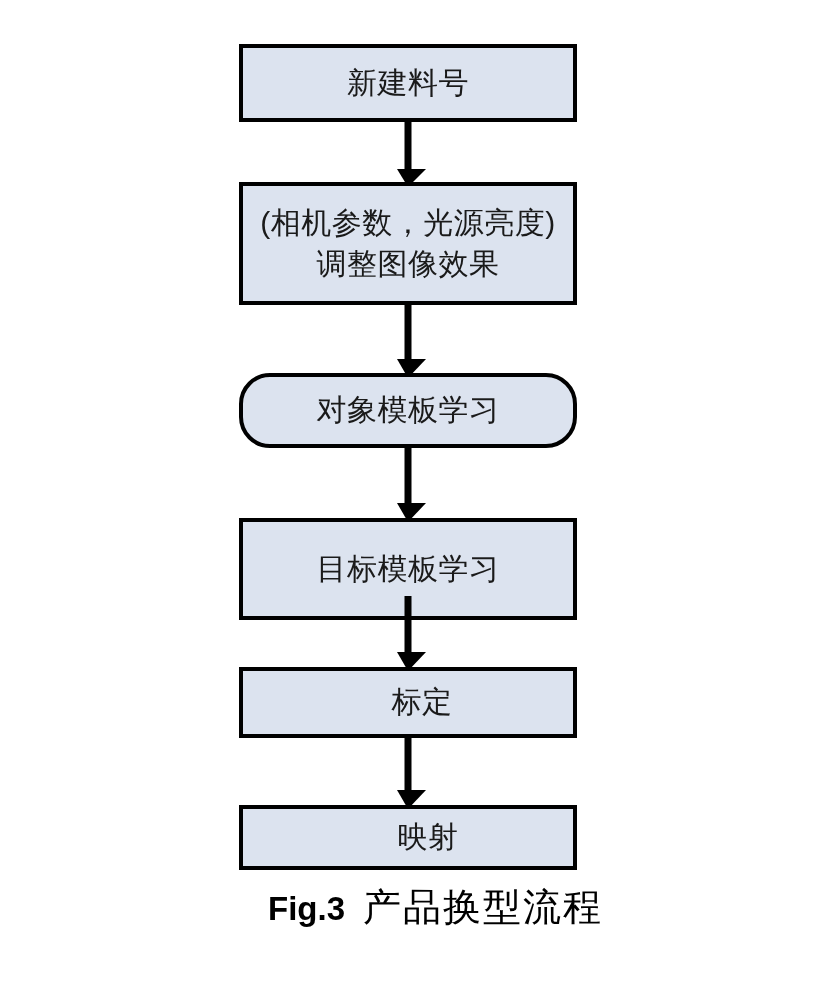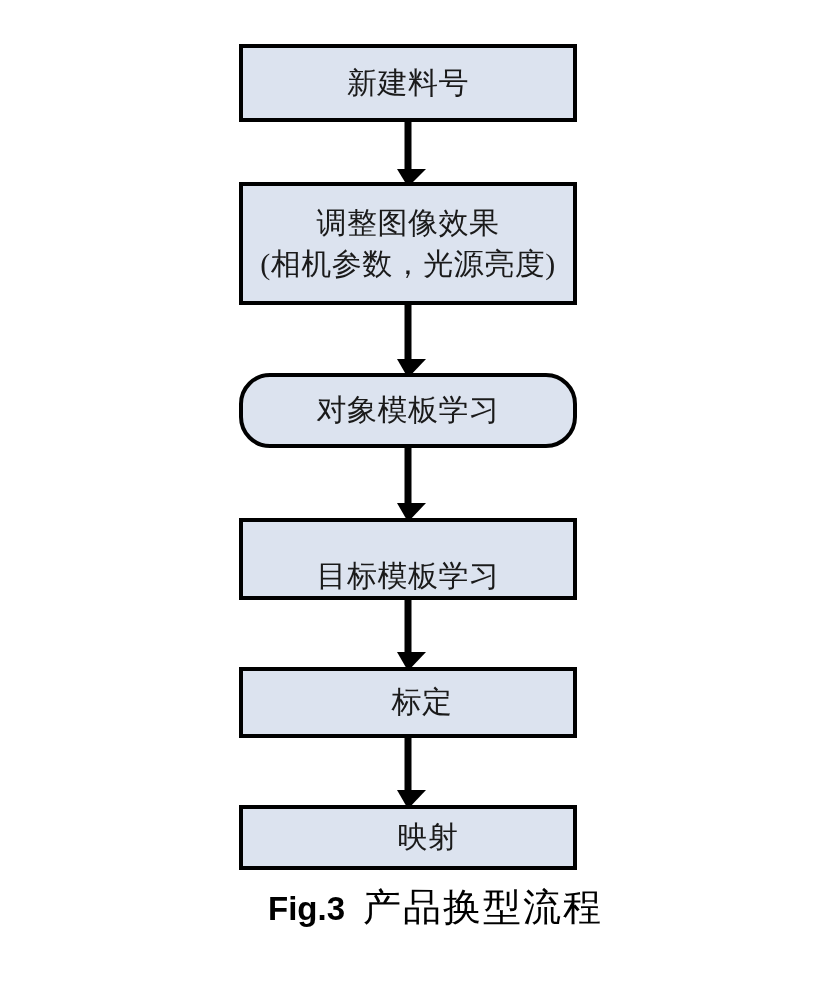--- a/index.html
+++ b/index.html
@@ -32,35 +32,35 @@
     width: 338px;
     box-sizing: border-box;
     background: #dce3ef;
     border: 4px solid #000000;
     display: flex;
     flex-direction: column;
     align-items: center;
     justify-content: center;
     text-align: center;
     color: #1a1a1a;
-    font-family: Liberation Serif, serif;
+    font-family: Liberation Sans, sans-serif;
     font-size: 30px;
     line-height: 1.35;
     letter-spacing: 0.5px;
   }
 
   .node-line {
     display: block;
     white-space: nowrap;
   }
 
   #node-1 { top: 44px;  height: 78px;  }
   #node-2 { top: 182px; height: 123px; }
   #node-3 { top: 373px; height: 75px; border-radius: 31px;  }
-  #node-4 { top: 518px; height: 82px; justify-content: flex-end;  }
+  #node-4 { top: 518px; height: 102px;  }
   #node-5 { top: 667px; height: 71px; padding-left: 28px;  }
   #node-6 { top: 805px; height: 65px; padding-left: 40px;  }
 
   
   .connector {
     position: absolute;
     left: 0;
     width: 823px;
     pointer-events: none;
   }
@@ -114,22 +114,22 @@
   </div>
 
   <div class="connector" id="connector-1">
     <svg width="823" height="70" viewBox="0 0 823 70" aria-hidden="true">
       <rect x="404.5" y="0" width="7" height="53" fill="#000000"></rect>
       <polygon points="397,51 426,51 408,69" fill="#000000"></polygon>
     </svg>
   </div>
 
   <div class="node" id="node-2">
+    <span class="node-line">(相机参数，光源亮度)</span>
     <span class="node-line">调整图像效果</span>
-    <span class="node-line">(相机参数，光源亮度)</span>
   </div>
 
   <div class="connector" id="connector-2">
     <svg width="823" height="78" viewBox="0 0 823 78" aria-hidden="true">
       <rect x="404.5" y="0" width="7" height="60" fill="#000000"></rect>
       <polygon points="397,58 426,58 408,77" fill="#000000"></polygon>
     </svg>
   </div>
 
   <div class="node" id="node-3">

